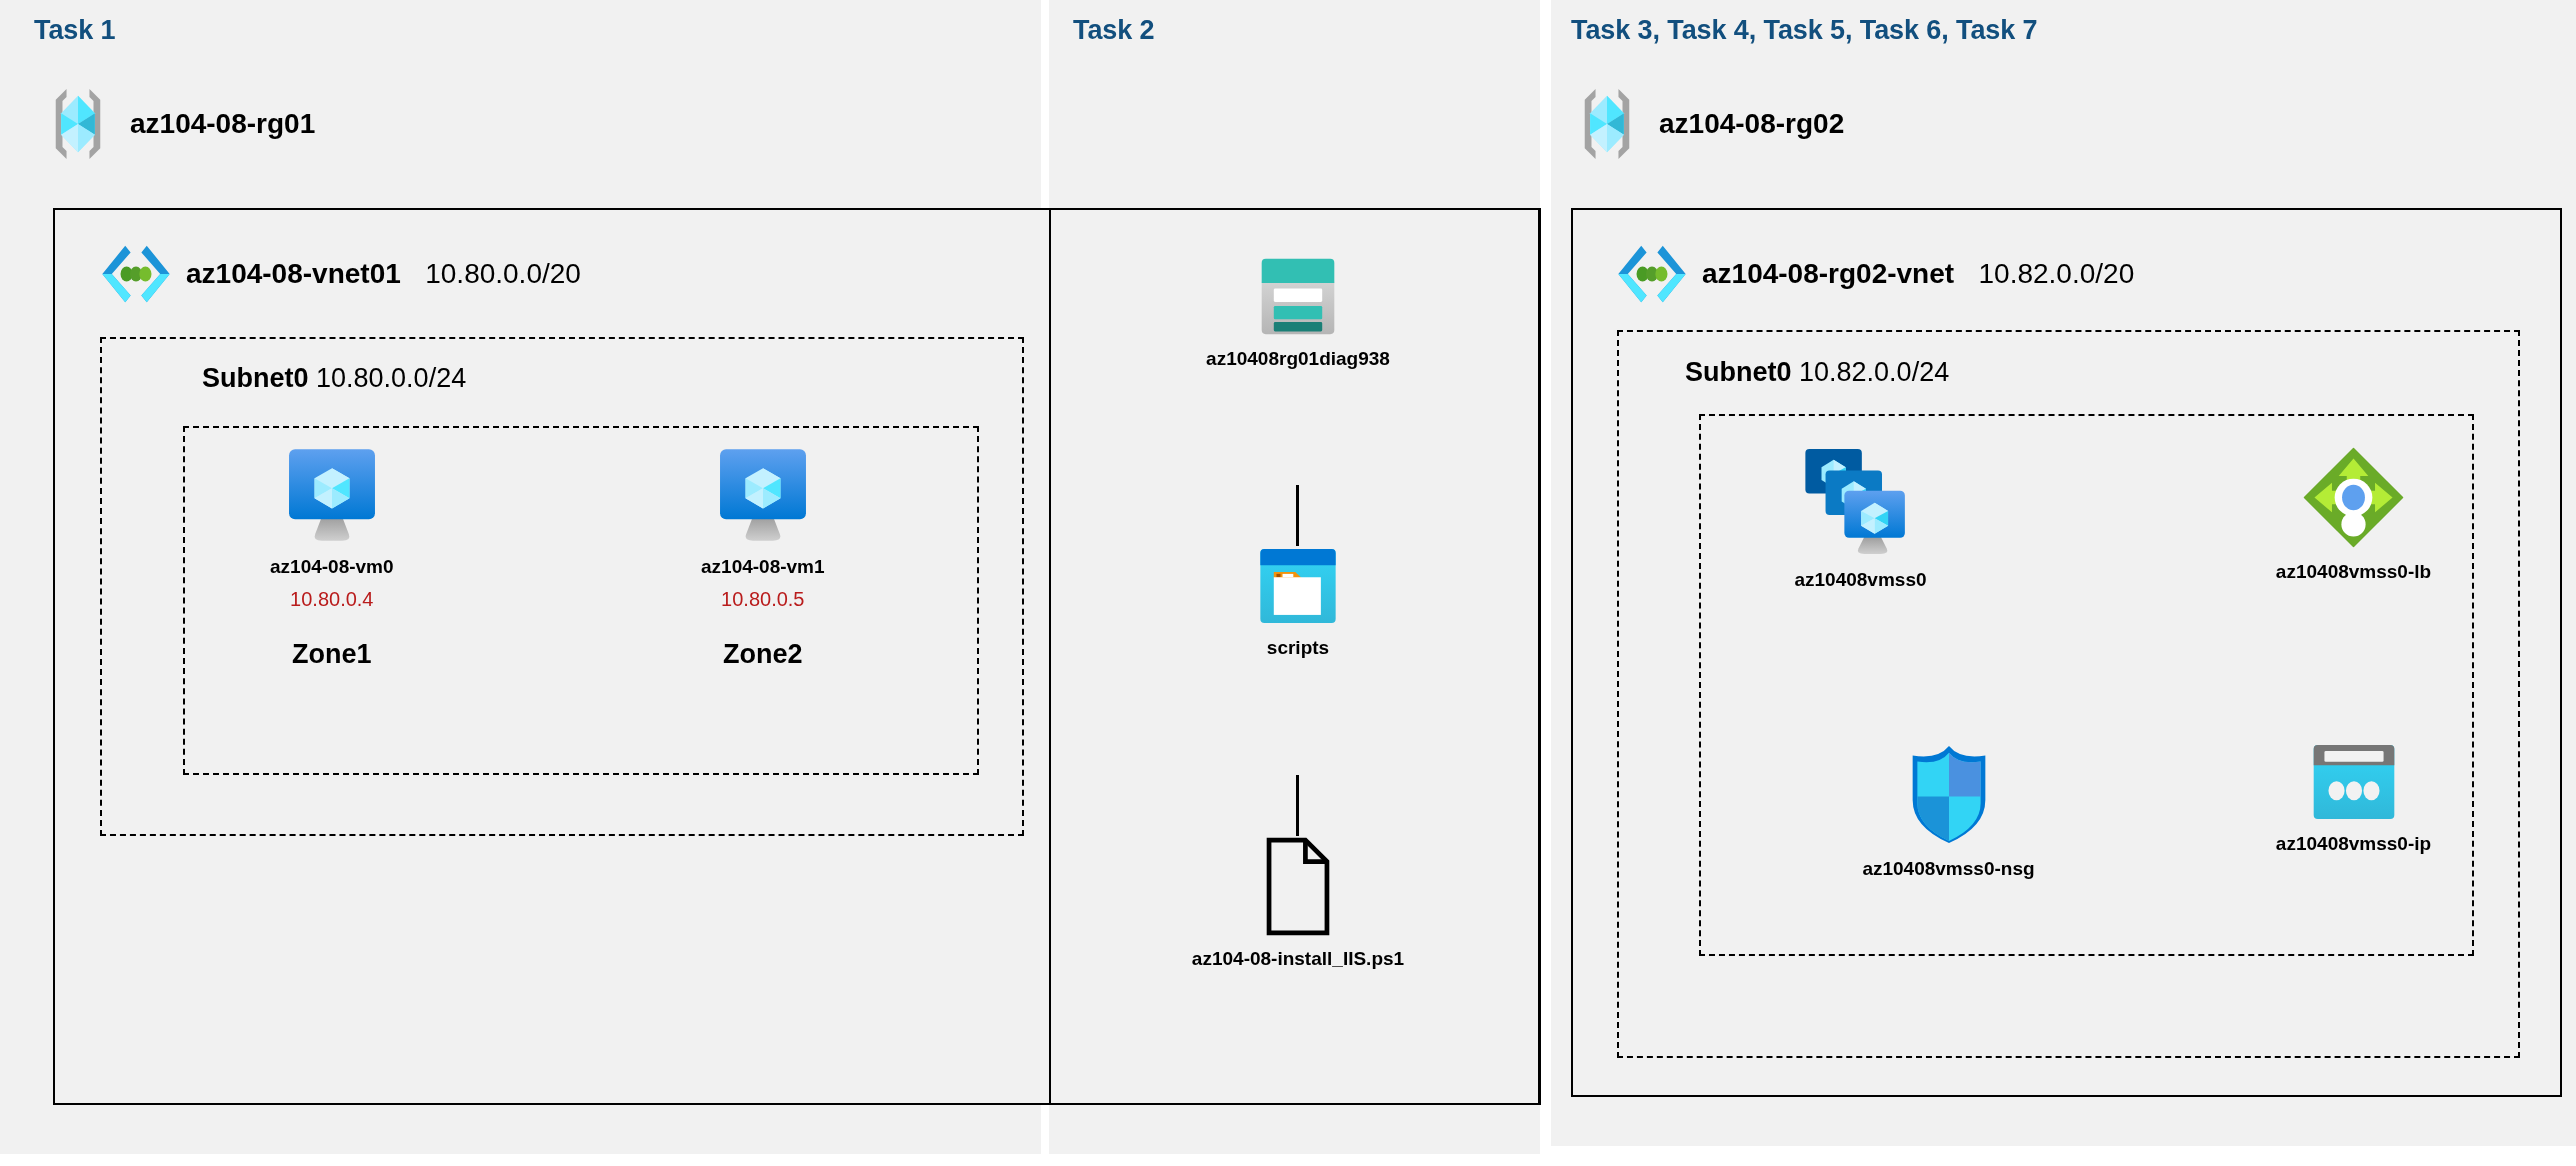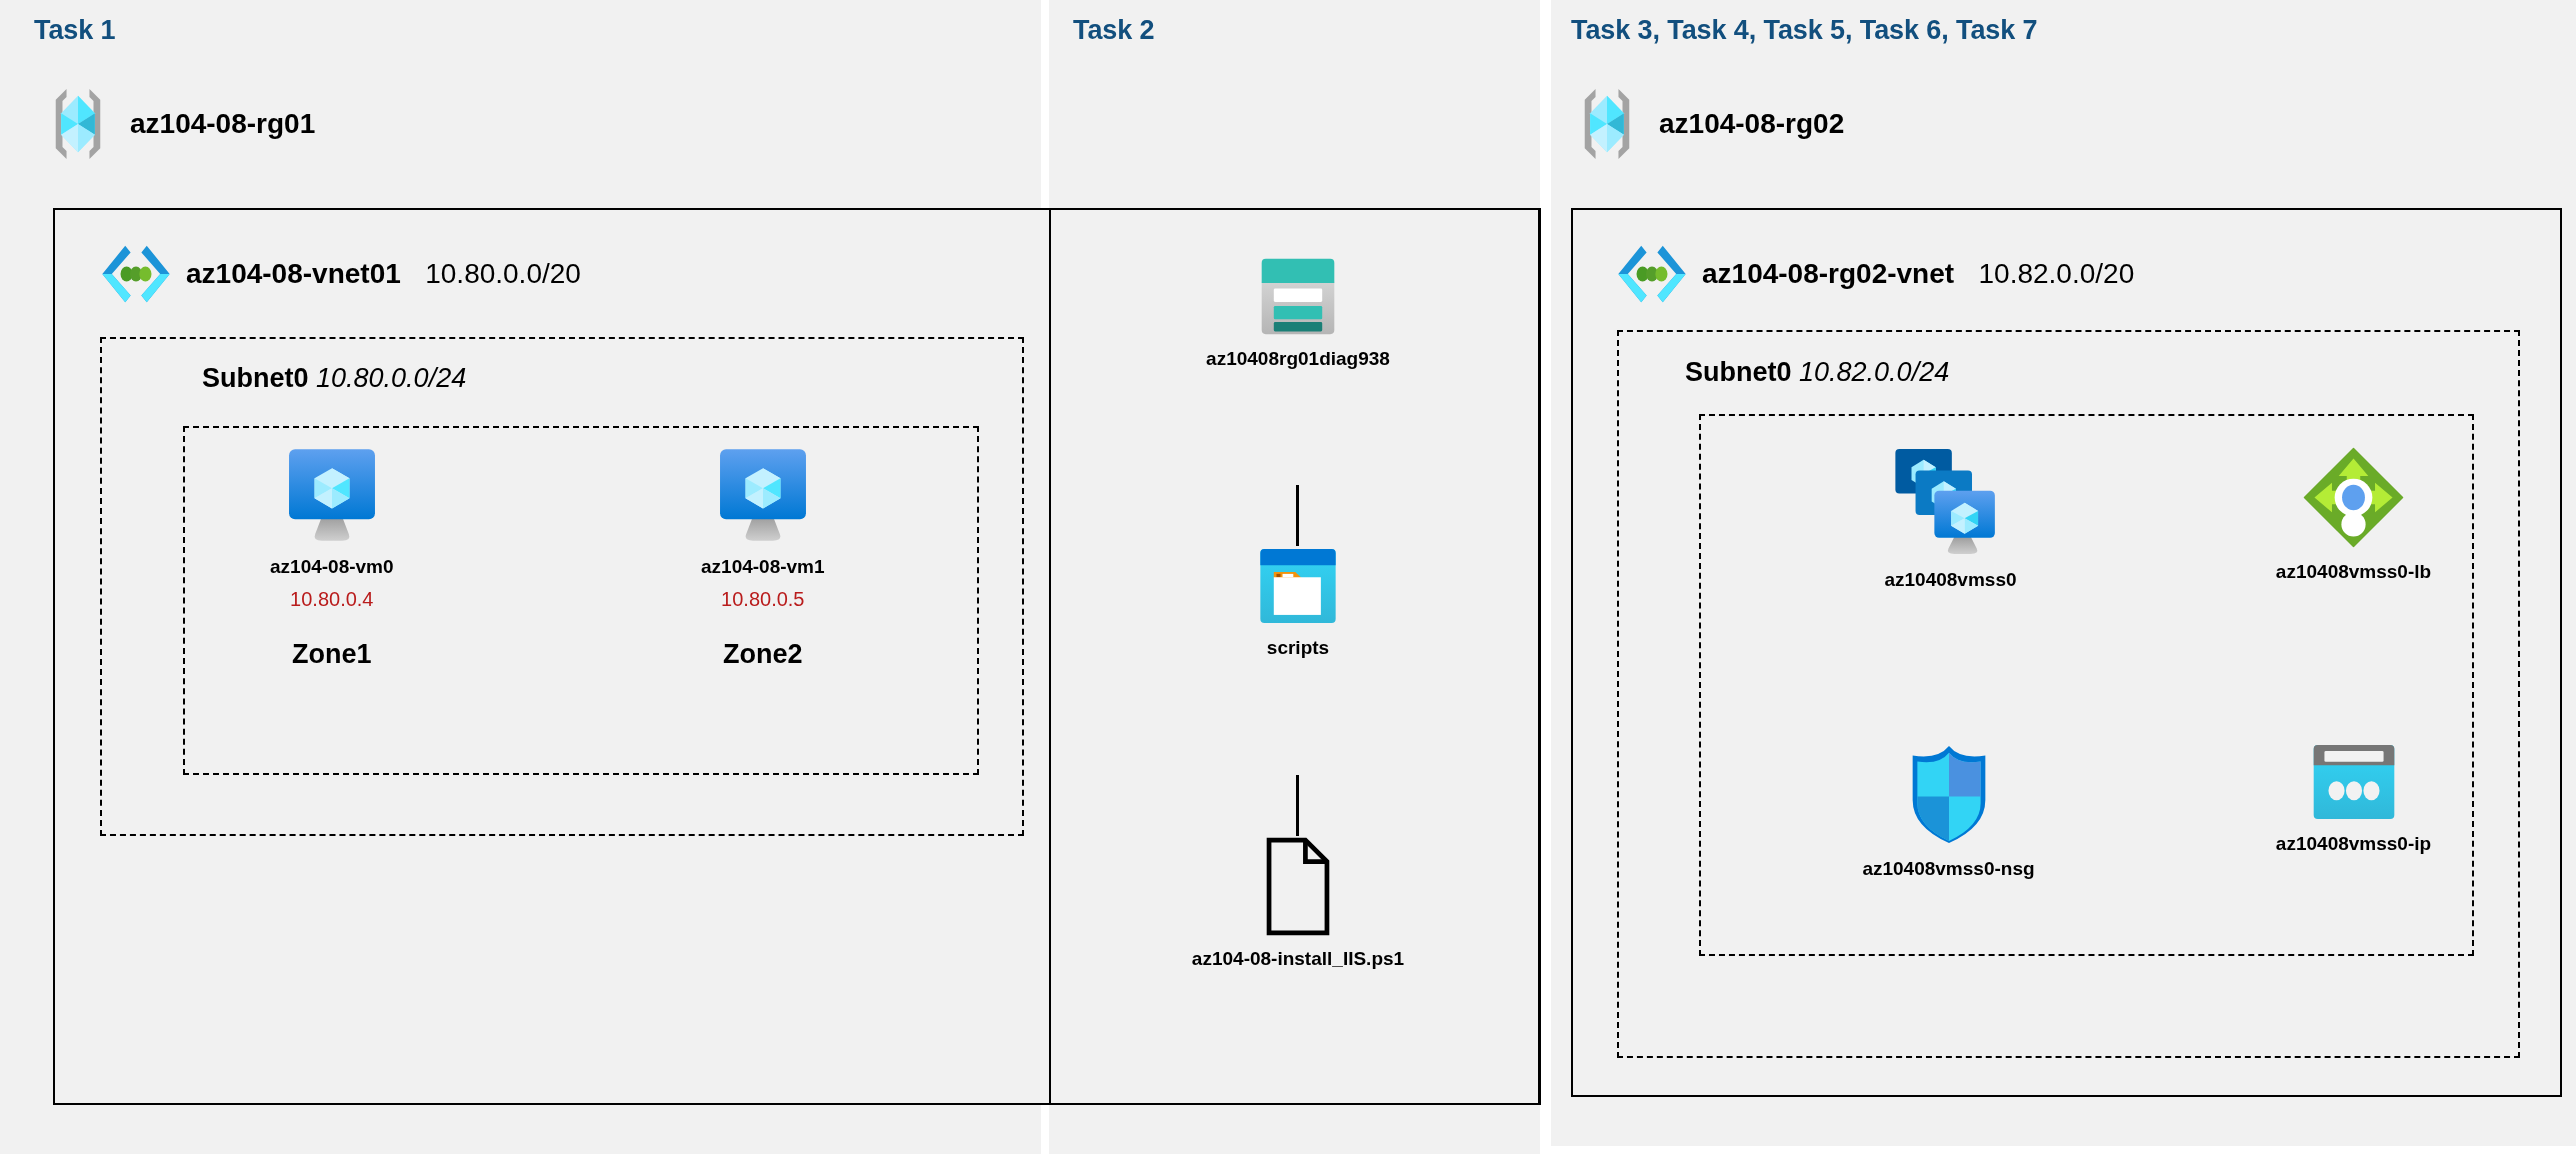--- a/index.html
+++ b/index.html
@@ -54,34 +54,34 @@
   .dashed-box { position: absolute; border: 2.7px dashed #000; background: transparent; }
   #subnet-box-01 { left: 100px;  top: 337px; width: 924px; height: 499px; }
   #subnet-box-02 { left: 1617px; top: 330px; width: 903px; height: 728px; }
   #zone-box-01   { left: 183px;  top: 426px; width: 796px; height: 349px; }
   #vmss-inner-box{ left: 1699px; top: 414px; width: 775px; height: 542px; }
 
   .subnet-label { position: absolute; font-size: 27px; color: #000; white-space: nowrap; z-index: 6; }
   #subnet-label-01 { left: 202px;  top: 363px; }
   #subnet-label-02 { left: 1685px; top: 357px; }
   .subnet-label b { font-weight: bold; }
-  .subnet-label span { font-weight: normal; font-style: italic; }
+  .subnet-label span { font-weight: normal; }
 
   
   .node { position: absolute; display: flex; flex-direction: column; align-items: center; z-index: 6; }
   .node .cap { font-size: 19px; font-weight: bold; color: #000; white-space: nowrap; text-align: center; margin-top: 10.8px; }
   .node .sub { font-size: 20px; font-weight: normal; color: #b91c1c; white-space: nowrap; text-align: center; margin-top: 10px; }
   .node .zone { font-size: 27px; font-weight: bold; color: #000; white-space: nowrap; text-align: center; margin-top: 28px; }
 
   #node-vm0    { left: 270px;  top: 445px; }
   #node-vm1    { left: 701px; top: 445px; }
   #node-storage{ left: 1109px; top: 256px; width: 378px; }
   #node-scripts{ left: 1109px; top: 546px; width: 378px; }
   #node-psfile { left: 1109px; top: 836px; width: 378px; }
-  #node-vmss   { left: 1775px; top: 445px; width: 351px; }
+  #node-vmss   { left: 1685px; top: 445px; width: 351px; }
   #node-lb     { left: 2178px; top: 445px; width: 351px; }
   #node-nsg    { left: 1773px; top: 742px; width: 351px; }
   #node-ip     { left: 2178px; top: 742px; width: 351px; }
 
   
   .connector { position: absolute; width: 2.7px; background: #000; z-index: 4; }
   #conn-1 { left: 1296px; top: 485px;  height: 61px; }
   #conn-2 { left: 1296px; top: 775px; height: 61px; }
 
   svg { display: block; }

